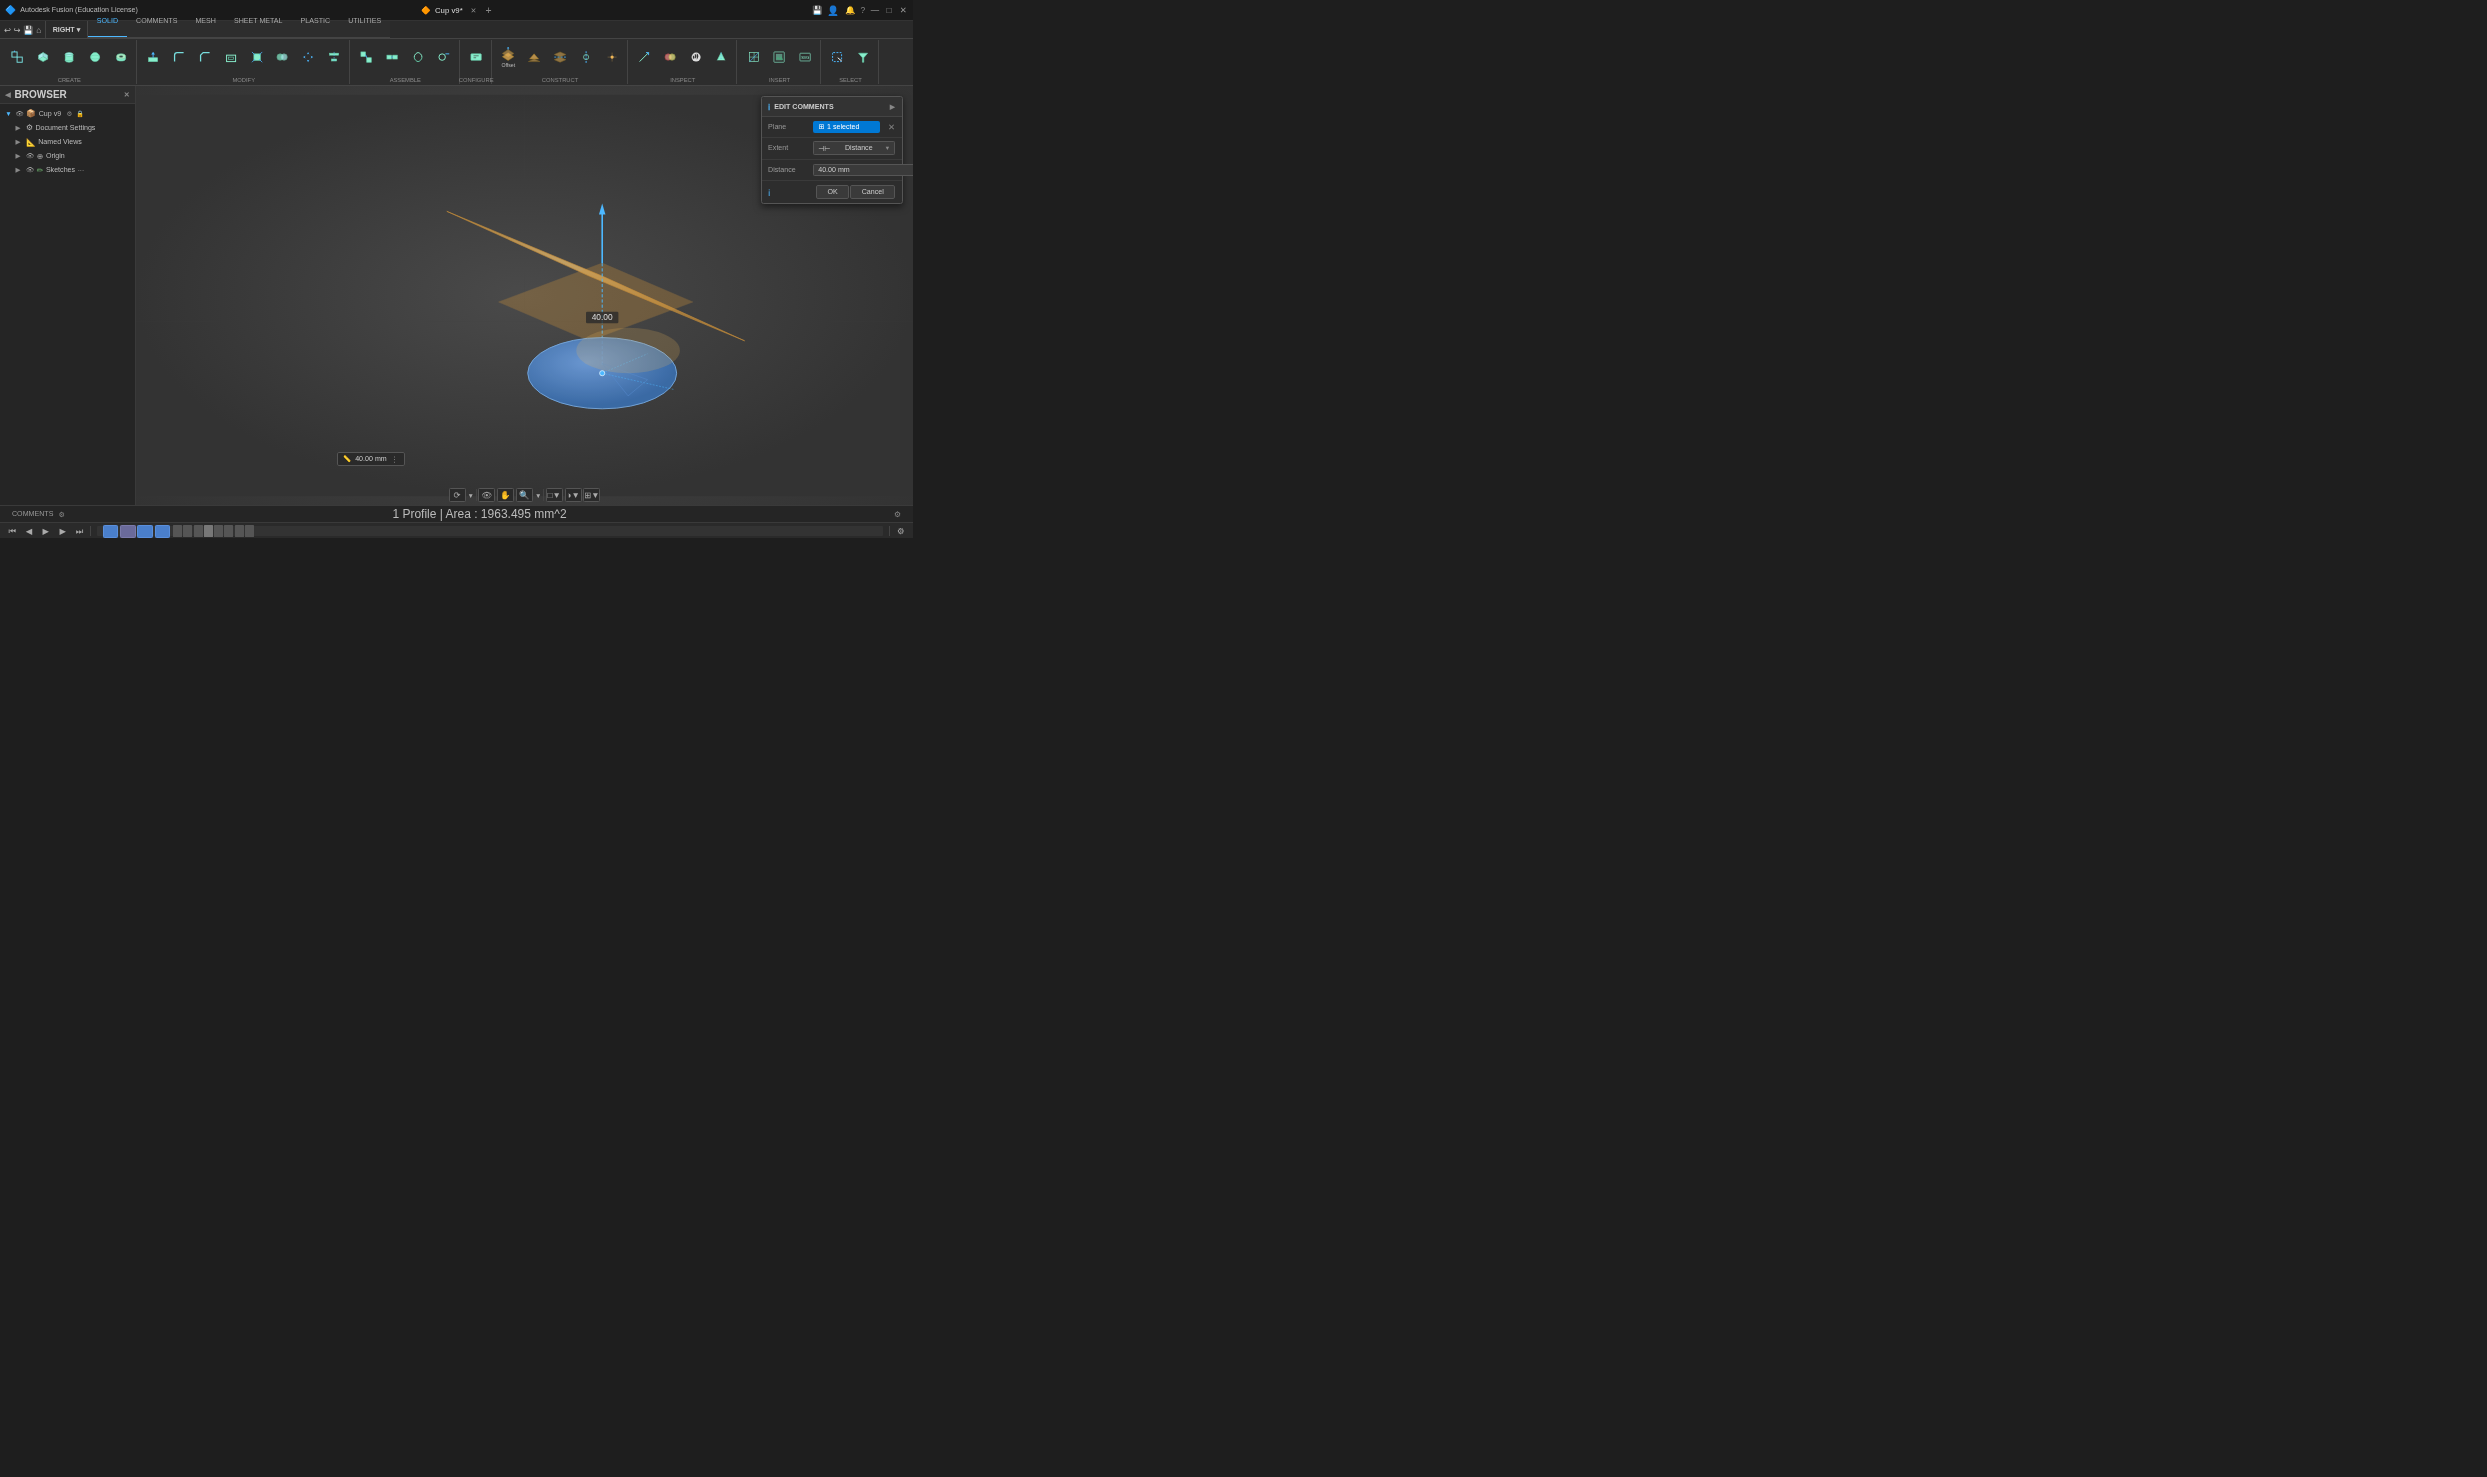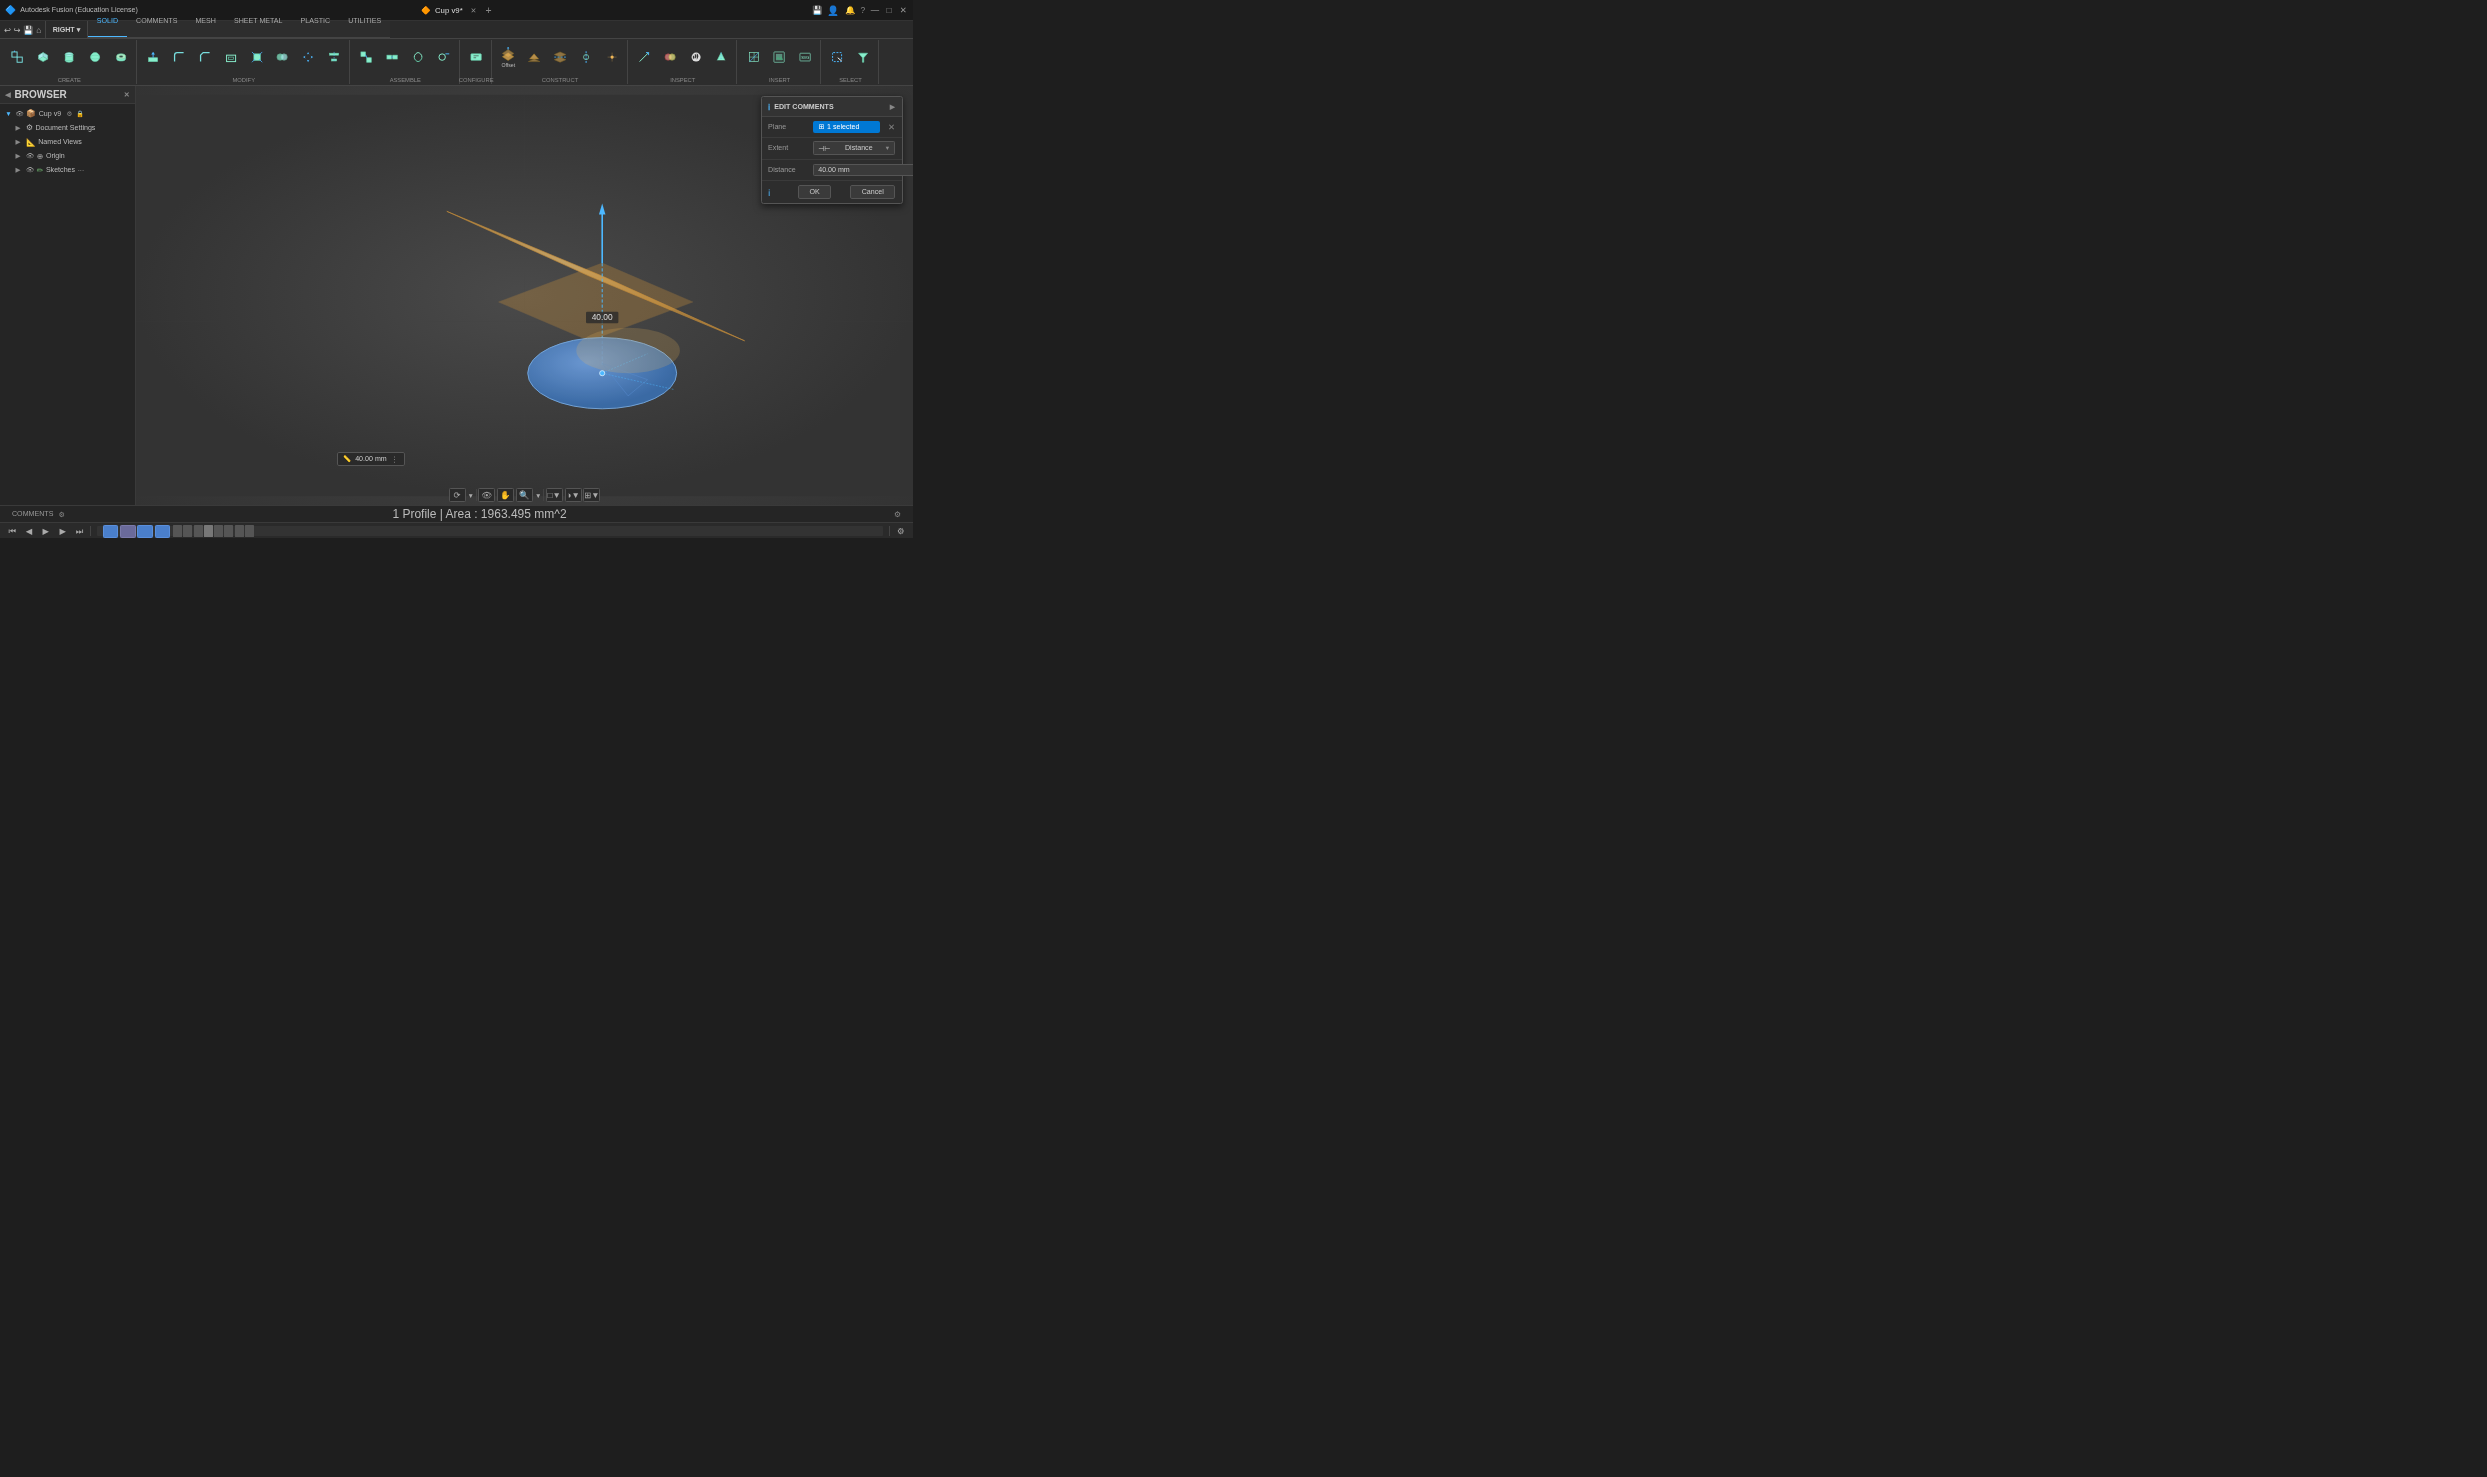--- a/index.html
+++ b/index.html
@@ -840,21 +840,21 @@
           </div>
         </div>
 
         <div class="edit-feature-row">
           <div class="edit-feature-label">Distance</div>
           <input type="text" class="distance-input" value="40.00 mm" style="flex: 1 1 0%; background: rgb(58, 58, 58); border: 0.6px solid rgb(85, 85, 85); color: rgb(204, 204, 204); font-size: 7.1px; padding: 1.3px 3.9px; border-radius: 1.3px; outline: none;">
         </div>
 
         <div class="edit-feature-footer">
           <span style="color:#4db8ff;font-size:9px;cursor:pointer;">ℹ</span>
-          <div style="display:flex;gap:19px;">
+          <div style="display:flex;gap:1px;">
             <button class="ef-btn ef-btn-ok">OK</button>
             <button class="ef-btn ef-btn-cancel">Cancel</button>
           </div>
         </div>
       </div>
 
       <div id="measure-label" style="position:absolute;bottom:39px;left:201px;">
         <span style="font-size:6.5px;color:#888;">📏</span>
         <span>40.00 mm</span>
         <span style="font-size:7.8px;color:#888;cursor:pointer;">⋮</span>

